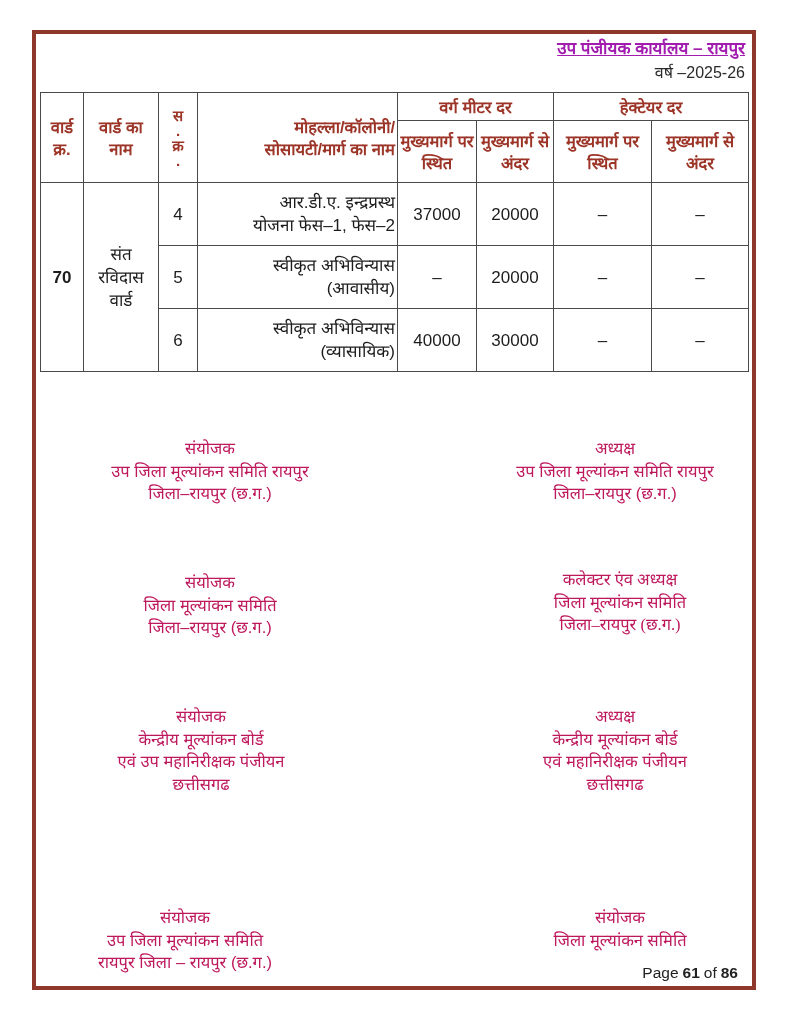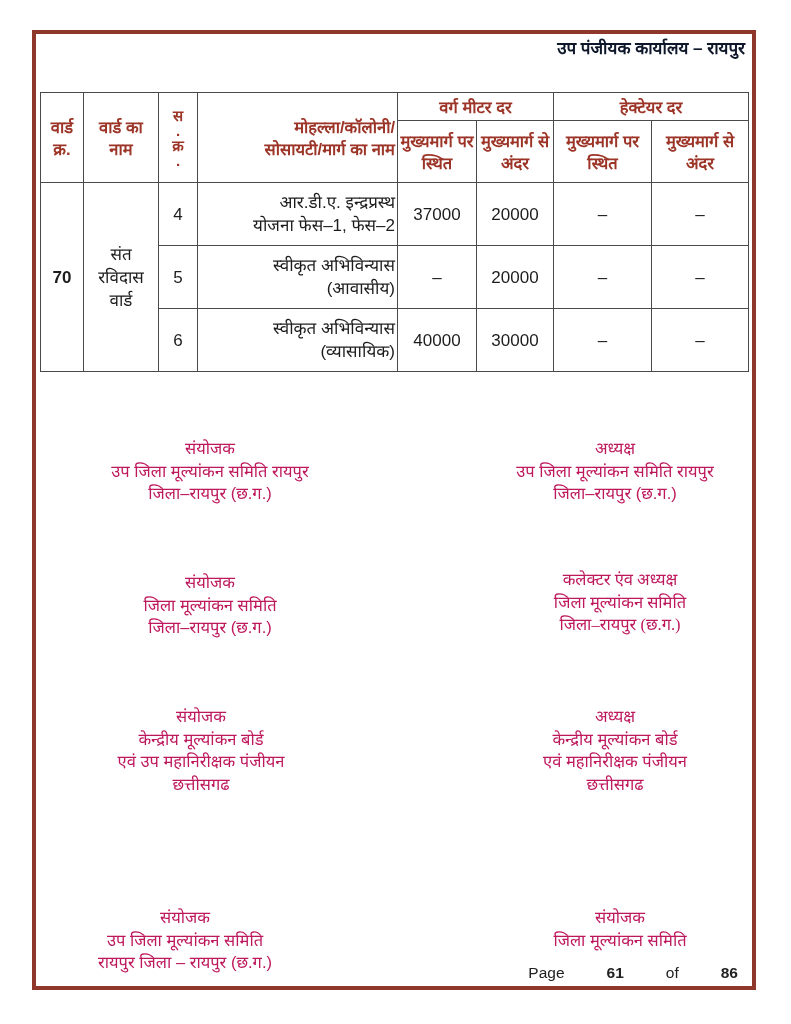--- a/index.html
+++ b/index.html
@@ -6,21 +6,21 @@
   .canvas {
     position:relative; width:791px; height:1024px; background:#ffffff;
     font-family:"Liberation Sans","DejaVu Sans",sans-serif; overflow:hidden;
     color:#1c1c1c;
   }
   .page-frame {
     position:absolute; left:32px; top:30px; width:724px; height:960px;
     border:4px solid #8e372a; box-sizing:border-box; background:#ffffff;
   }
   .doc-header { position:absolute; top:36px; right:46px; text-align:right; }
-  .office-line { color:#0f172a; font-weight:bold; font-size:17px; line-height:25px; }
+  .office-line { color:#a21caf; font-weight:bold; font-size:17px; line-height:25px;text-decoration:underline; }
   .year-line  { color:#2a2a2a; font-size:16px; line-height:24px; }
 
   table.rate-table {
     position:absolute; left:40px; top:92px; border-collapse:collapse;
     table-layout:fixed; width:708px;
   }
   .rate-table th, .rate-table td {
     border:1px solid #4a4a4a; text-align:center; vertical-align:middle;
     padding:1px 2px; overflow:hidden;
   }
@@ -38,30 +38,31 @@
   .sig-r1-right { left:462px; top:437px; width:306px; }
   .sig-r2-left  { left:60px;  top:571px; width:300px; }
   .sig-r2-right { left:467px; top:569px; width:306px;font-family:Liberation Serif, serif; }
   .sig-r3-left  { left:45px;  top:705px; width:312px; }
   .sig-r3-right { left:462px; top:705px; width:306px; }
   .sig-r4-left  { left:35px;  top:906px; width:300px; }
   .sig-r4-right { left:470px; top:906px; width:300px; }
 
   .page-footer { position:absolute; top:964px; right:51px; font-size:15.5px; color:#222; }
   .page-footer .num { font-weight:bold; }
-  .page-footer span { padding:0 2px;margin-left:38px; }
+  .page-footer span { padding:0 2px; }
 </style>
 </head>
 <body>
 
 <div class="canvas">
   <div class="page-frame"></div>
 
   <div class="doc-header">
     <div class="office-line">उप पंजीयक कार्यालय – रायपुर</div>
+    <div class="year-line">वर्ष –2025-26</div>
   </div>
 
   <table class="rate-table">
     <colgroup>
       <col style="width:43px">
         <col style="width:75px">
         <col style="width:39px">
         <col style="width:200px">
       <col style="width:79px">
         <col style="width:77px">

